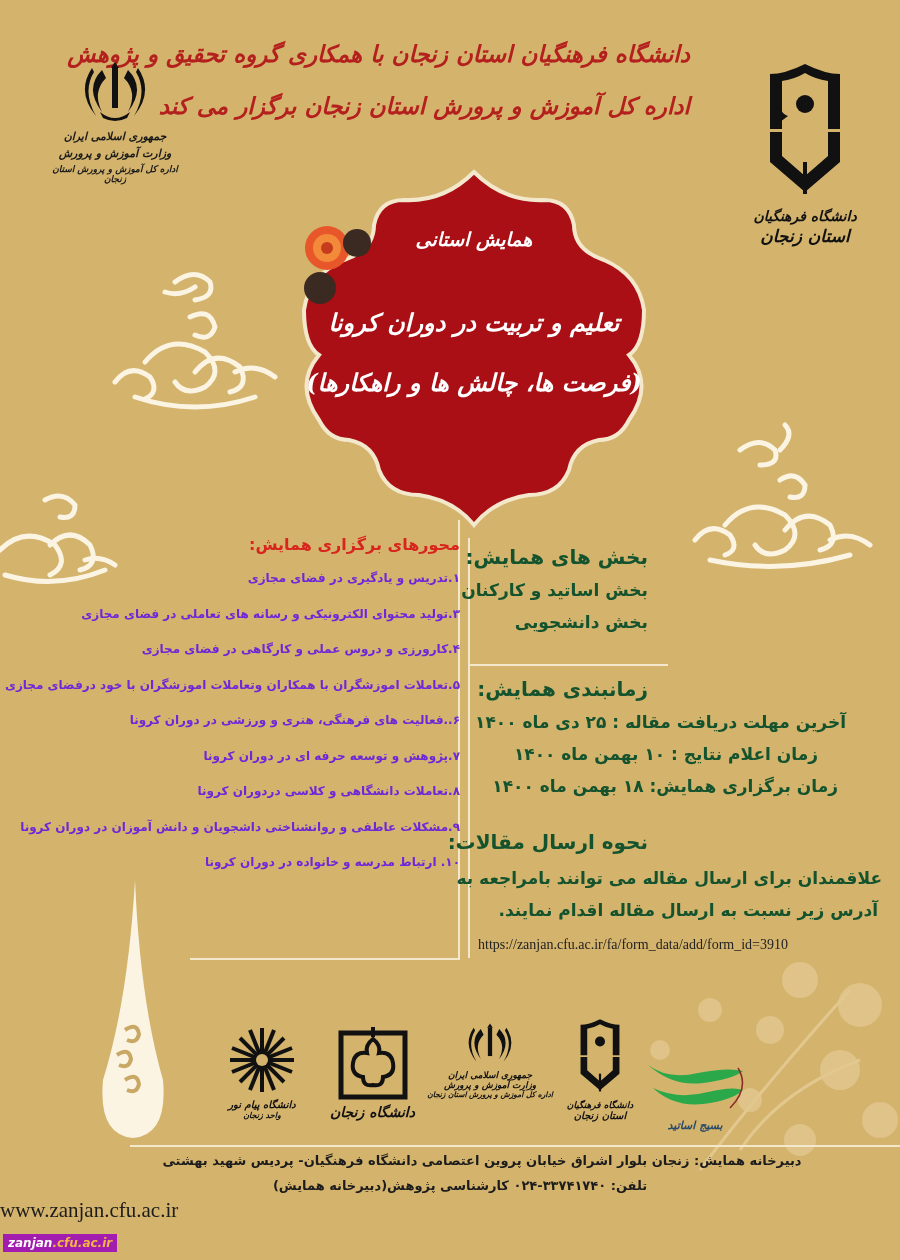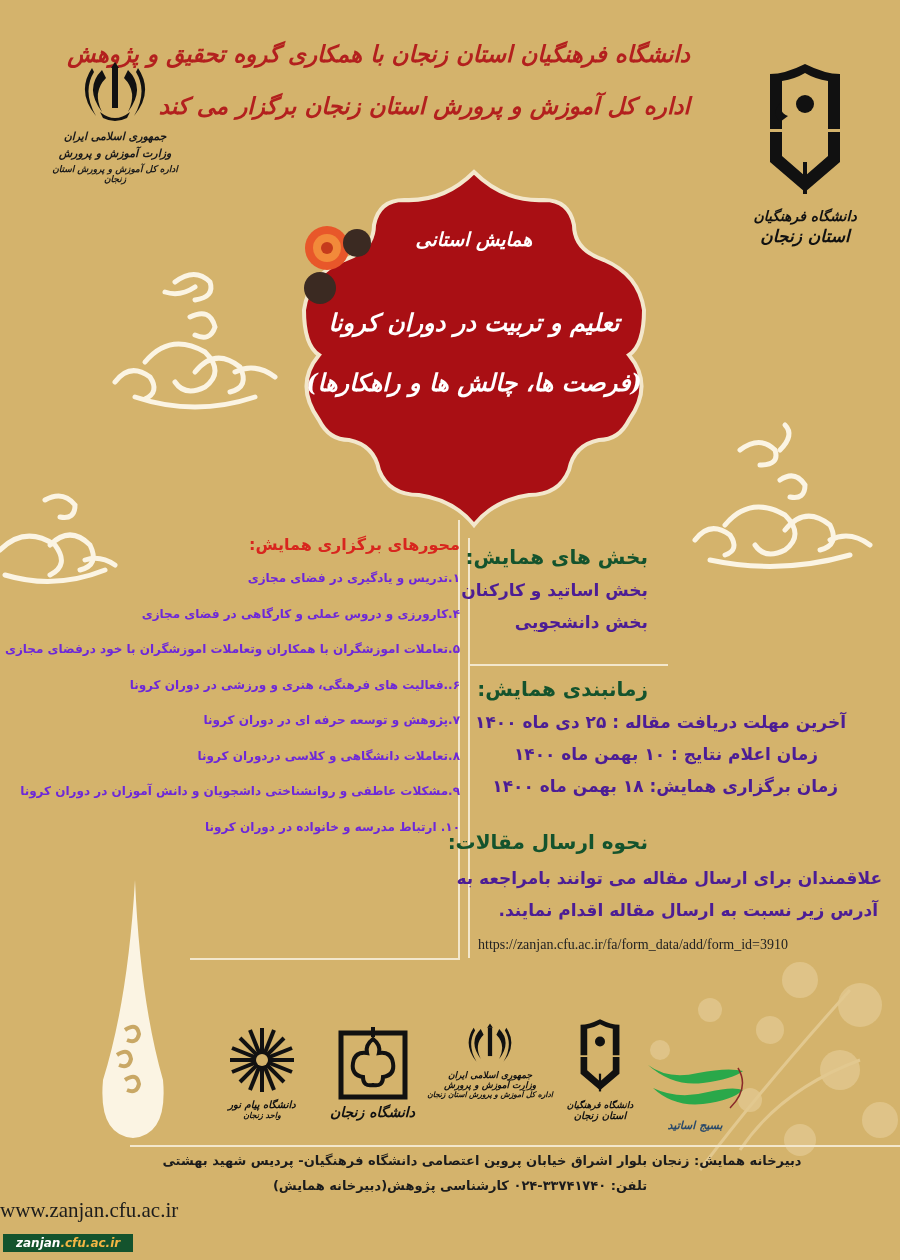--- a/index.html
+++ b/index.html
@@ -44,34 +44,34 @@
   
   .frame { position: absolute; border: 2px solid #f3e7cc; }
 
   
   .themes-title { position: absolute; right: 440px; top: 535px; color: #d8261e; font-weight: bold; font-size: 16px; direction: rtl; white-space: nowrap; }
   .theme-list { position: absolute; right: 440px; top: 571px; width: 380px; direction: rtl; }
   .theme-item { height: 35.5px; font-size: 12px; font-weight: bold; white-space: nowrap; color: #6d28d9; }
 
   
   .sec-title { position: absolute; right: 252px; color: #14532d; font-weight: bold; font-size: 20px; direction: rtl; white-space: nowrap; }
-  .sec-line { position: absolute; right: 252px; font-size: 17px; font-weight: bold; direction: rtl; white-space: nowrap; color: #4c1d95; }
+  .sec-line { position: absolute; right: 252px; font-size: 17px; font-weight: bold; direction: rtl; white-space: nowrap; color: #14532d; }
   .link-url { position: absolute; left: 478px; top: 937px; font-family: "Liberation Serif", serif; font-size: 14px; color: #222; }
 
   
   .logo-block { position: absolute; text-align: center; }
   .logo-cap { direction: rtl; font-family: "DejaVu Serif", serif; font-style: italic; font-weight: bold; color: #111; white-space: nowrap; }
 
   
   .footer-line { position: absolute; left: 0; width: 900px; text-align: center; direction: rtl; white-space: nowrap; font-weight: bold; color: #1c1c1c; }
   .footer-line.f1 { top: 1153px; font-size: 13px; padding-left: 64px; }
   .footer-line.f2 { top: 1178px; font-size: 13px; padding-left: 20px; }
   .footer-web { position: absolute; left: 0; width: 900px; top: 1198px; font-family: "Liberation Serif", serif; font-size: 21px; color: #1c1c1c; }
 
-  .watermark { position: absolute; left: 3px; top: 1234px; background: #14532d; color: #fff; font-size: 12px; font-weight: bold; font-style: italic; padding: 2px 13px; }
+  .watermark { position: absolute; left: 3px; top: 1234px; background: #a21caf; color: #fff; font-size: 12px; font-weight: bold; font-style: italic; padding: 2px 5px; }
   .watermark span.acc { color: #f2b544; }
 </style>
 </head>
 <body>
 
 <svg class="abs" style="left:105px;top:262px" width="190" height="160" viewBox="0 0 190 160">
   <g fill="none" stroke="#fbf4e3" stroke-width="5" stroke-linecap="round">
     <path d="M70 20 q20 -15 35 0 q5 15 -15 18"></path>
     <path d="M60 30 q15 5 30 -5"></path>
     <path d="M85 55 q20 -10 25 10 q-5 15 -20 8"></path>
@@ -174,20 +174,21 @@
 
 <div class="frame" style="left:190px;top:520px;width:270px;height:440px;border-left:none;border-top:none;"></div>
 <div class="frame" style="left:468px;top:538px;width:200px;height:128px;border-right:none;border-top:none;"></div>
 <div class="abs" style="left:458px;top:520px;width:2px;height:440px;background:#f3e7cc;"></div>
 <div class="abs" style="left:468px;top:538px;width:2px;height:420px;background:#f3e7cc;"></div>
 <div class="abs" style="left:130px;top:1145px;width:770px;height:2px;background:#f3e7cc;"></div>
 
 <div class="themes-title">محورهای برگزاری همایش:</div>
 <div class="theme-list">
   <div class="theme-item">۱.تدریس و یادگیری در فضای مجازی</div>
+  <div class="theme-item">۳.تولید محتوای الکترونیکی و رسانه های تعاملی در فضای مجازی</div>
   <div class="theme-item">۴.کارورزی و دروس عملی و کارگاهی در فضای مجازی</div>
   <div class="theme-item">۵.تعاملات اموزشگران با همکاران وتعاملات اموزشگران با خود درفضای مجازی</div>
   <div class="theme-item">۶..فعالیت های فرهنگی، هنری و ورزشی در دوران کرونا</div>
   <div class="theme-item">۷.پژوهش و توسعه حرفه ای در دوران کرونا</div>
   <div class="theme-item">۸.تعاملات دانشگاهی و کلاسی دردوران کرونا</div>
   <div class="theme-item">۹.مشکلات عاطفی و روانشناختی داشجویان و دانش آموزان در دوران کرونا</div>
   <div class="theme-item">۱۰. ارتباط مدرسه و خانواده در دوران کرونا</div>
 </div>
 
 <svg class="abs" style="left:95px;top:880px" width="70" height="260" viewBox="0 0 70 260">

